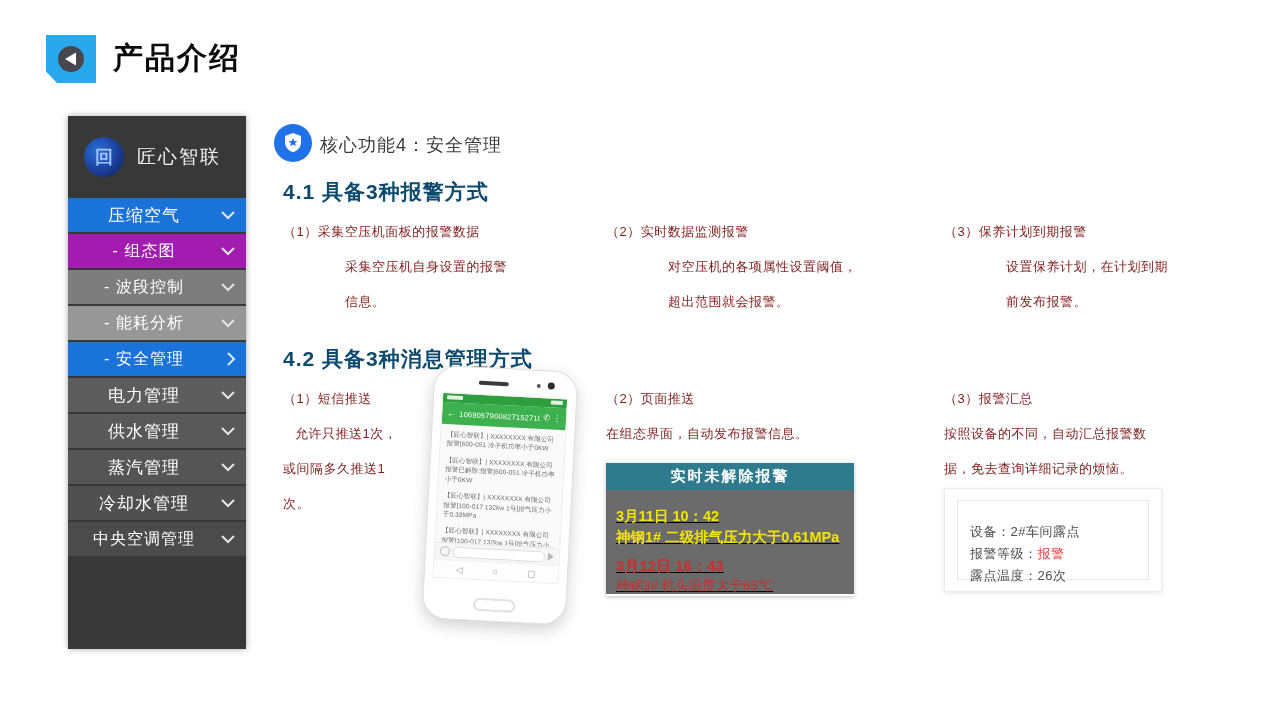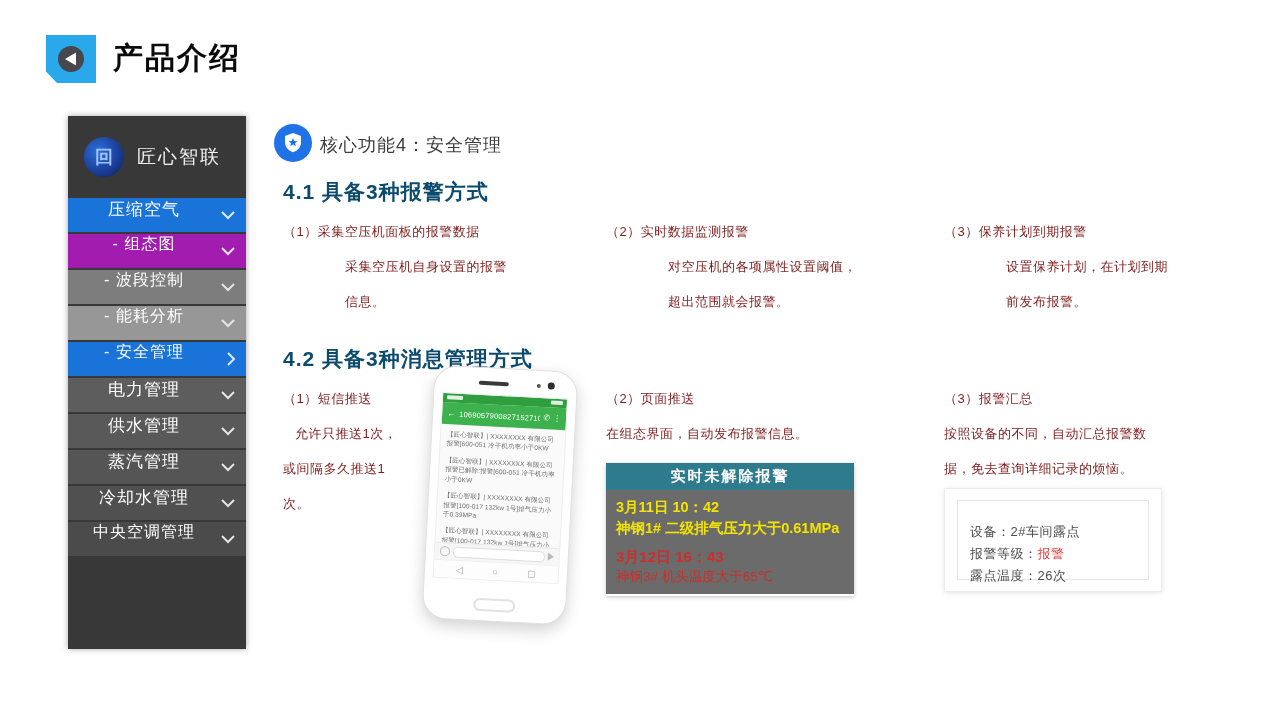--- a/index.html
+++ b/index.html
@@ -13,21 +13,21 @@
 
   
   .sidebar{position:absolute;left:68px;top:116px;width:178px;height:533px;background:#383838;
     box-shadow:0 0 6px rgba(0,0,0,.35);display:flex;flex-direction:column;}
   .brand{height:82px;flex:0 0 auto;display:flex;align-items:center;padding-left:16px;}
   .brand-logo{width:40px;height:40px;border-radius:50%;flex:0 0 auto;
     background:radial-gradient(circle at 35% 35%, #2d6fd8 0%, #1b3f9a 55%, #0c1f4e 100%);
     display:flex;align-items:center;justify-content:center;}
   .brand-logo span{color:#9fc3ff;font-size:18px;font-weight:700;}
   .brand-name{color:#f0f0f0;font-size:19px;margin-left:13px;letter-spacing:2px;font-family:Liberation Serif, serif;}
-  .mi{position:relative;height:34px;margin-bottom:2px;flex:0 0 auto;display:flex;align-items:flex-start;justify-content:center;
+  .mi{position:relative;height:34px;margin-bottom:2px;flex:0 0 auto;display:flex;align-items:center;justify-content:center;
     color:#ffffff;font-size:17px;letter-spacing:1px;cursor:pointer;}
   .mi .lbl{padding-right:26px;}
   .mi .chev{position:absolute;right:10px;top:50%;transform:translateY(-50%);display:flex;}
   .mi.active{background:#1a73d9;}
   .mi.sub{font-size:16px;}
   .mi.sub-a{background:#a21caf;}
   .mi.sub-b{background:#7d7d7d;}
   .mi.sub-c{background:#979797;}
   .mi.m-a{background:#5d5d5d;}
   .mi.m-b{background:#595959;}
@@ -51,21 +51,21 @@
   .c3{left:944px;top:214px;width:330px;}
   .sms-t{left:283px;top:381px;width:170px;}
   .sms-t .p12{padding-left:12px;}
   .pp-t{left:606px;top:381px;width:340px;}
   .sum-t{left:944px;top:381px;width:300px;}
 
   
   .alarm{position:absolute;left:606px;top:463px;width:248px;height:133px;box-shadow:0 1px 4px rgba(0,0,0,.25);}
   .alarm-hd{height:27px;background:#2e7b8d;color:#fff;font-size:15px;font-weight:700;letter-spacing:2px;
     display:flex;align-items:center;justify-content:center;}
-  .alarm-bd{height:104px;background:#6b6b6b;padding:7px 10px;box-sizing:border-box;}
+  .alarm-bd{height:104px;background:#6b6b6b;padding:16px 10px;box-sizing:border-box;text-decoration:underline;}
   .al-y{color:#f2e400;font-weight:700;font-size:14.5px;line-height:21px;}
   .al-r{color:#c9302c;font-weight:700;font-size:15px;line-height:21px;margin-top:7px;}
   .al-r2{color:#c9302c;font-size:13.5px;line-height:20px;}
 
   
   .dcard{position:absolute;left:944px;top:488px;width:218px;height:104px;background:#fff;
     border:1px solid #ececec;box-shadow:0 1px 5px rgba(0,0,0,.10);box-sizing:border-box;padding:11px 12px;}
   .dcard-inner{border:1px solid #e6e6e6;height:100%;box-sizing:border-box;padding:20px 12px;}
   .drow{font-size:13px;color:#4c4c4c;line-height:22px;letter-spacing:.5px;}
   .drow .red{color:#e23b3b;}

